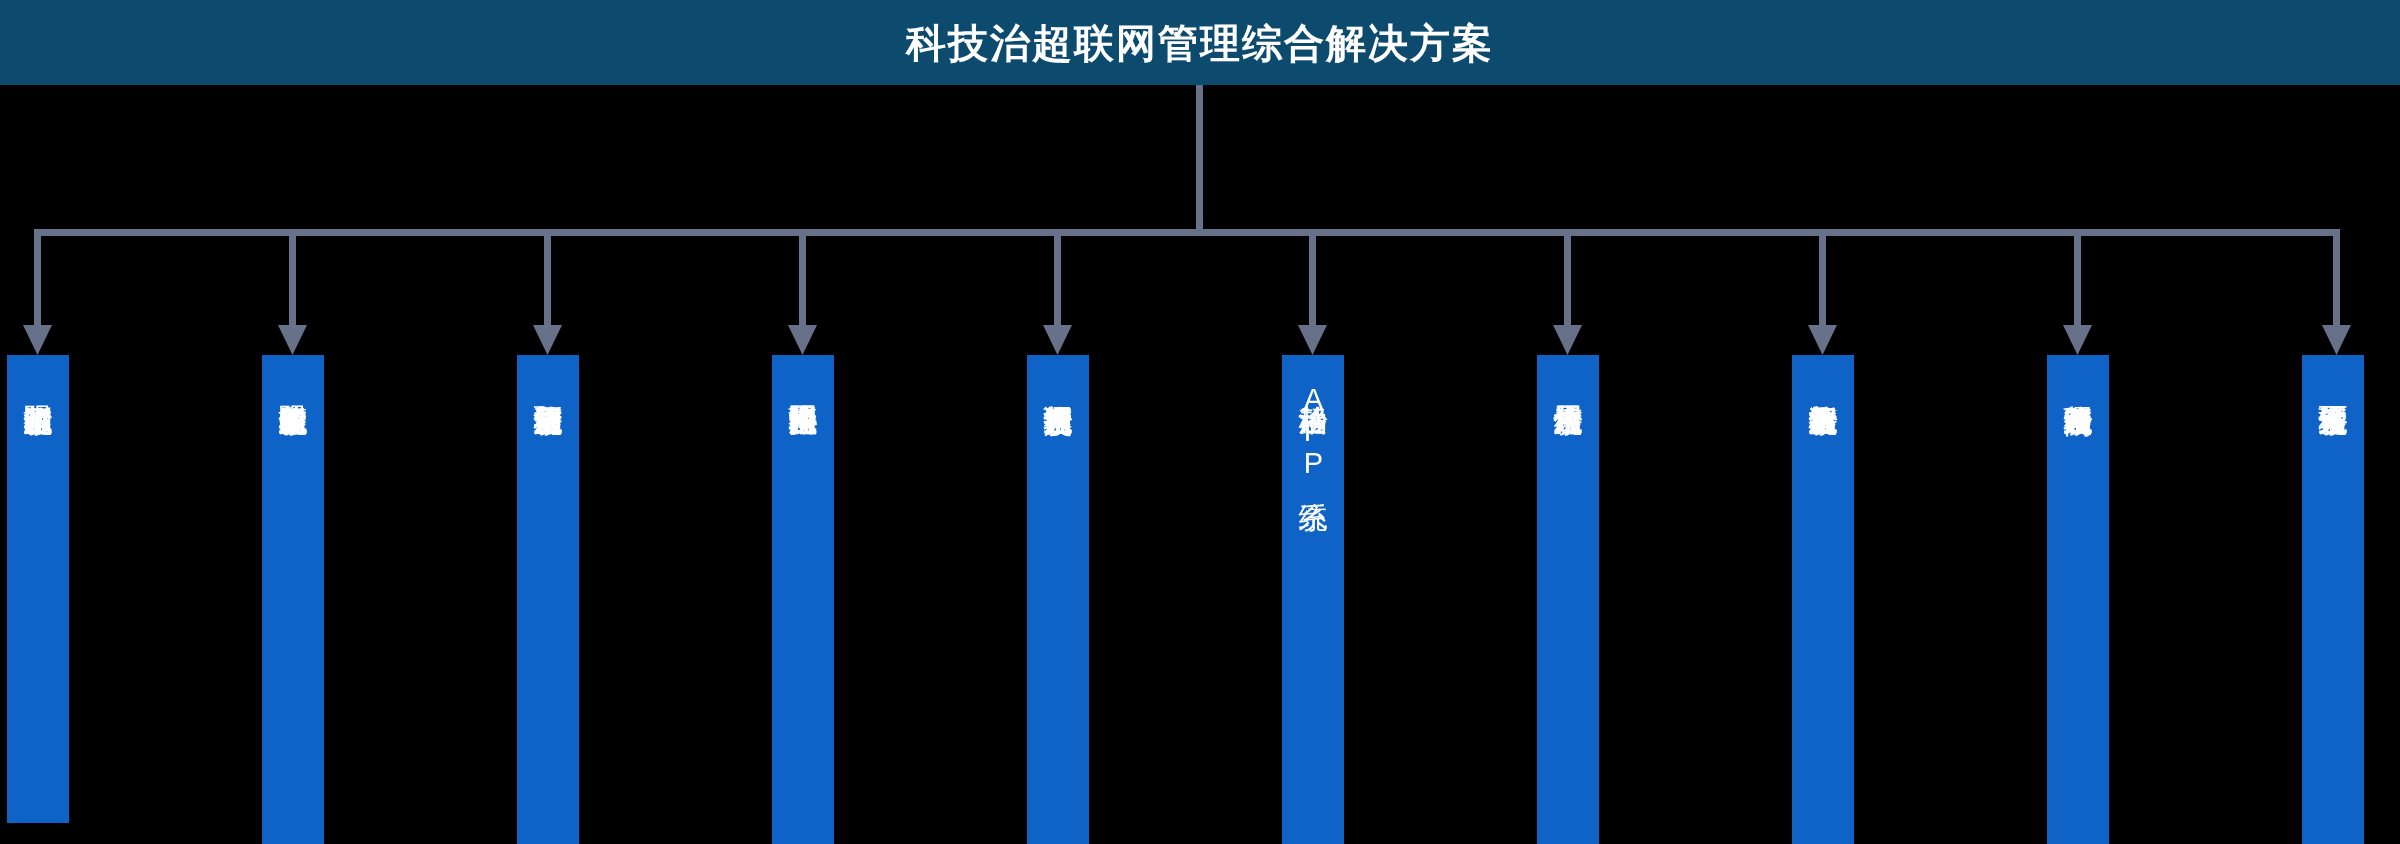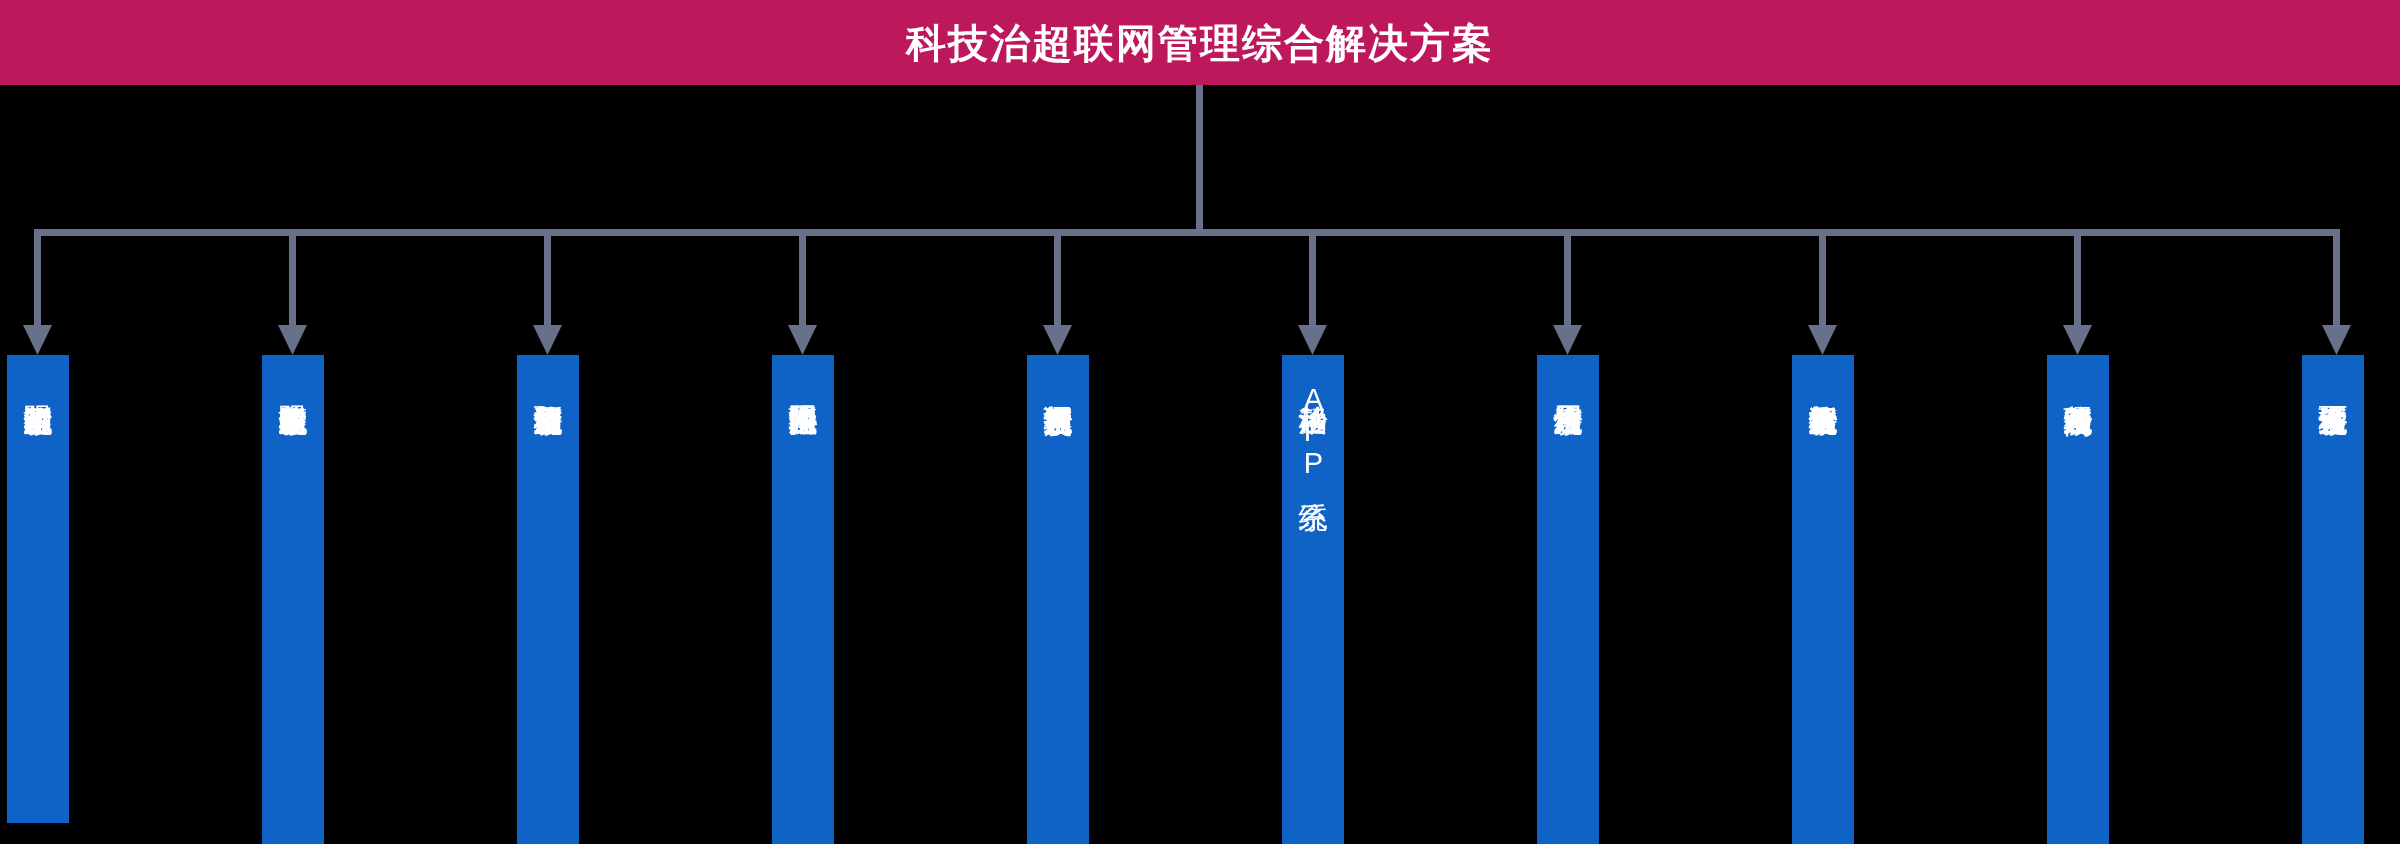--- a/index.html
+++ b/index.html
@@ -18,21 +18,21 @@
     overflow: hidden;
   }
 
   
   #title-bar {
     position: absolute;
     left: 0;
     top: 0;
     width: 2400px;
     height: 85px;
-    background: #be185d;
+    background: #0c4a6e;
     display: flex;
     align-items: center;
     justify-content: center;
   }
   #title-text {
     color: #ffffff;
     font-size: 40px;
     font-weight: bold;
     letter-spacing: 2px;
     line-height: 1;

